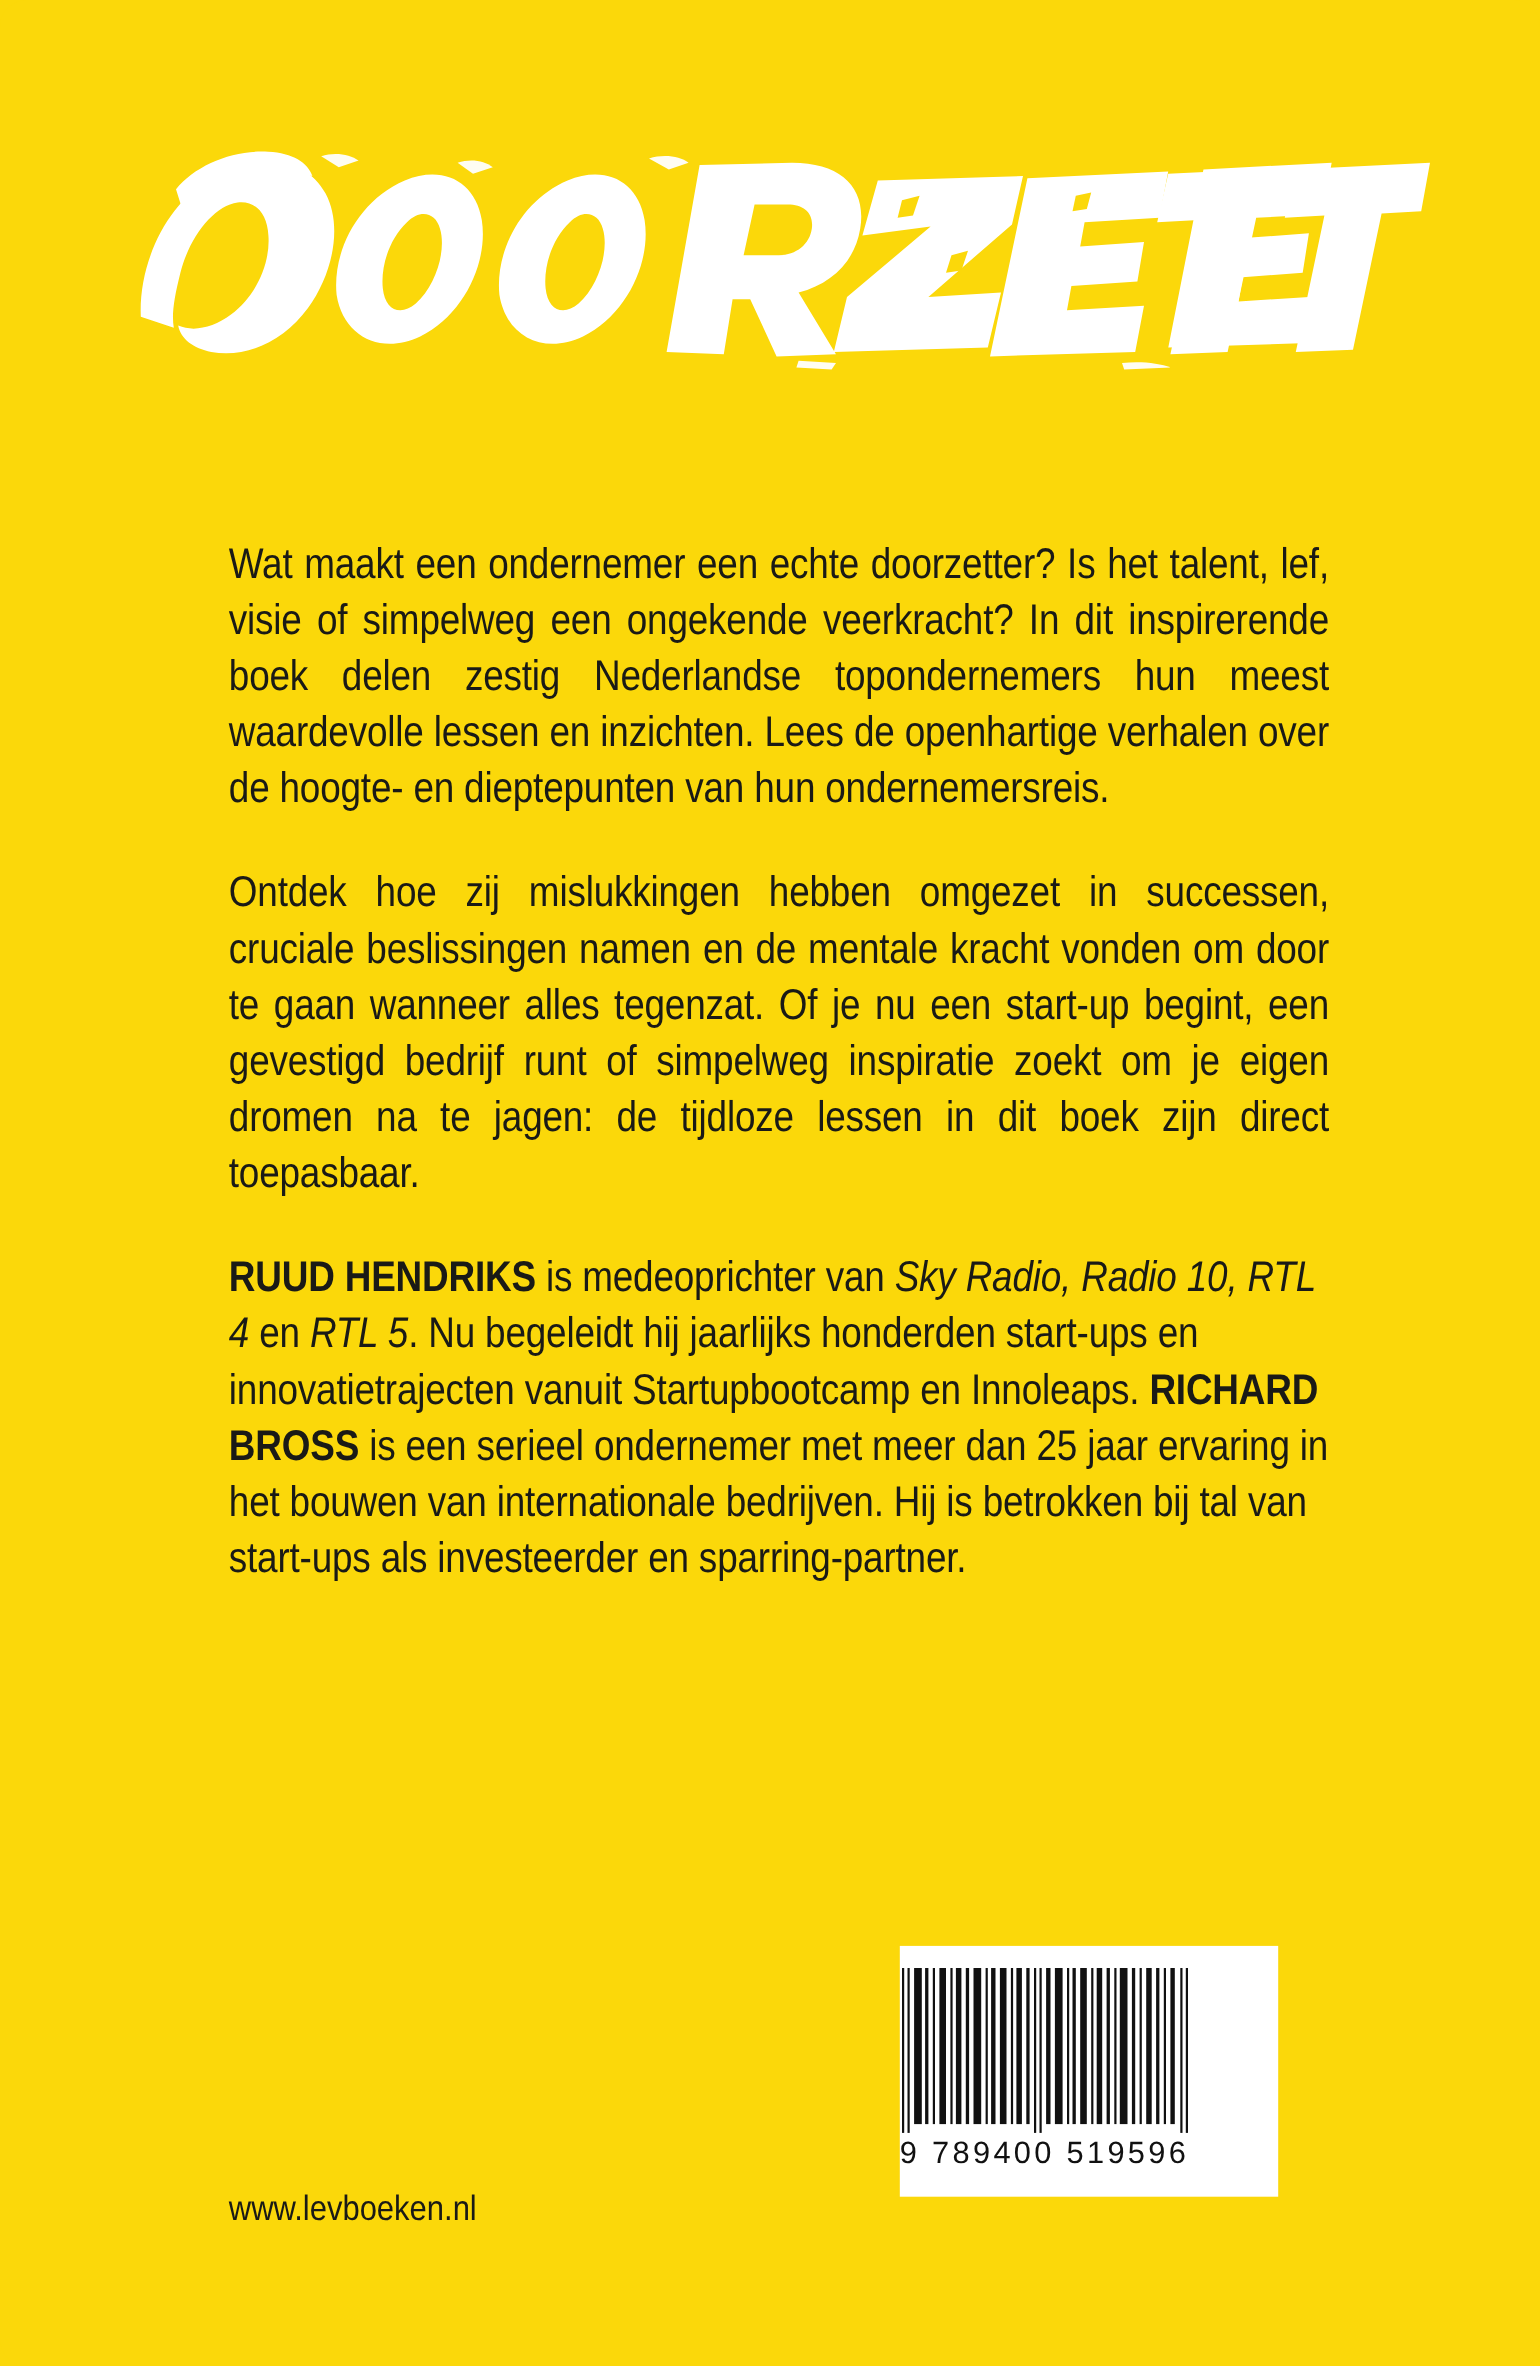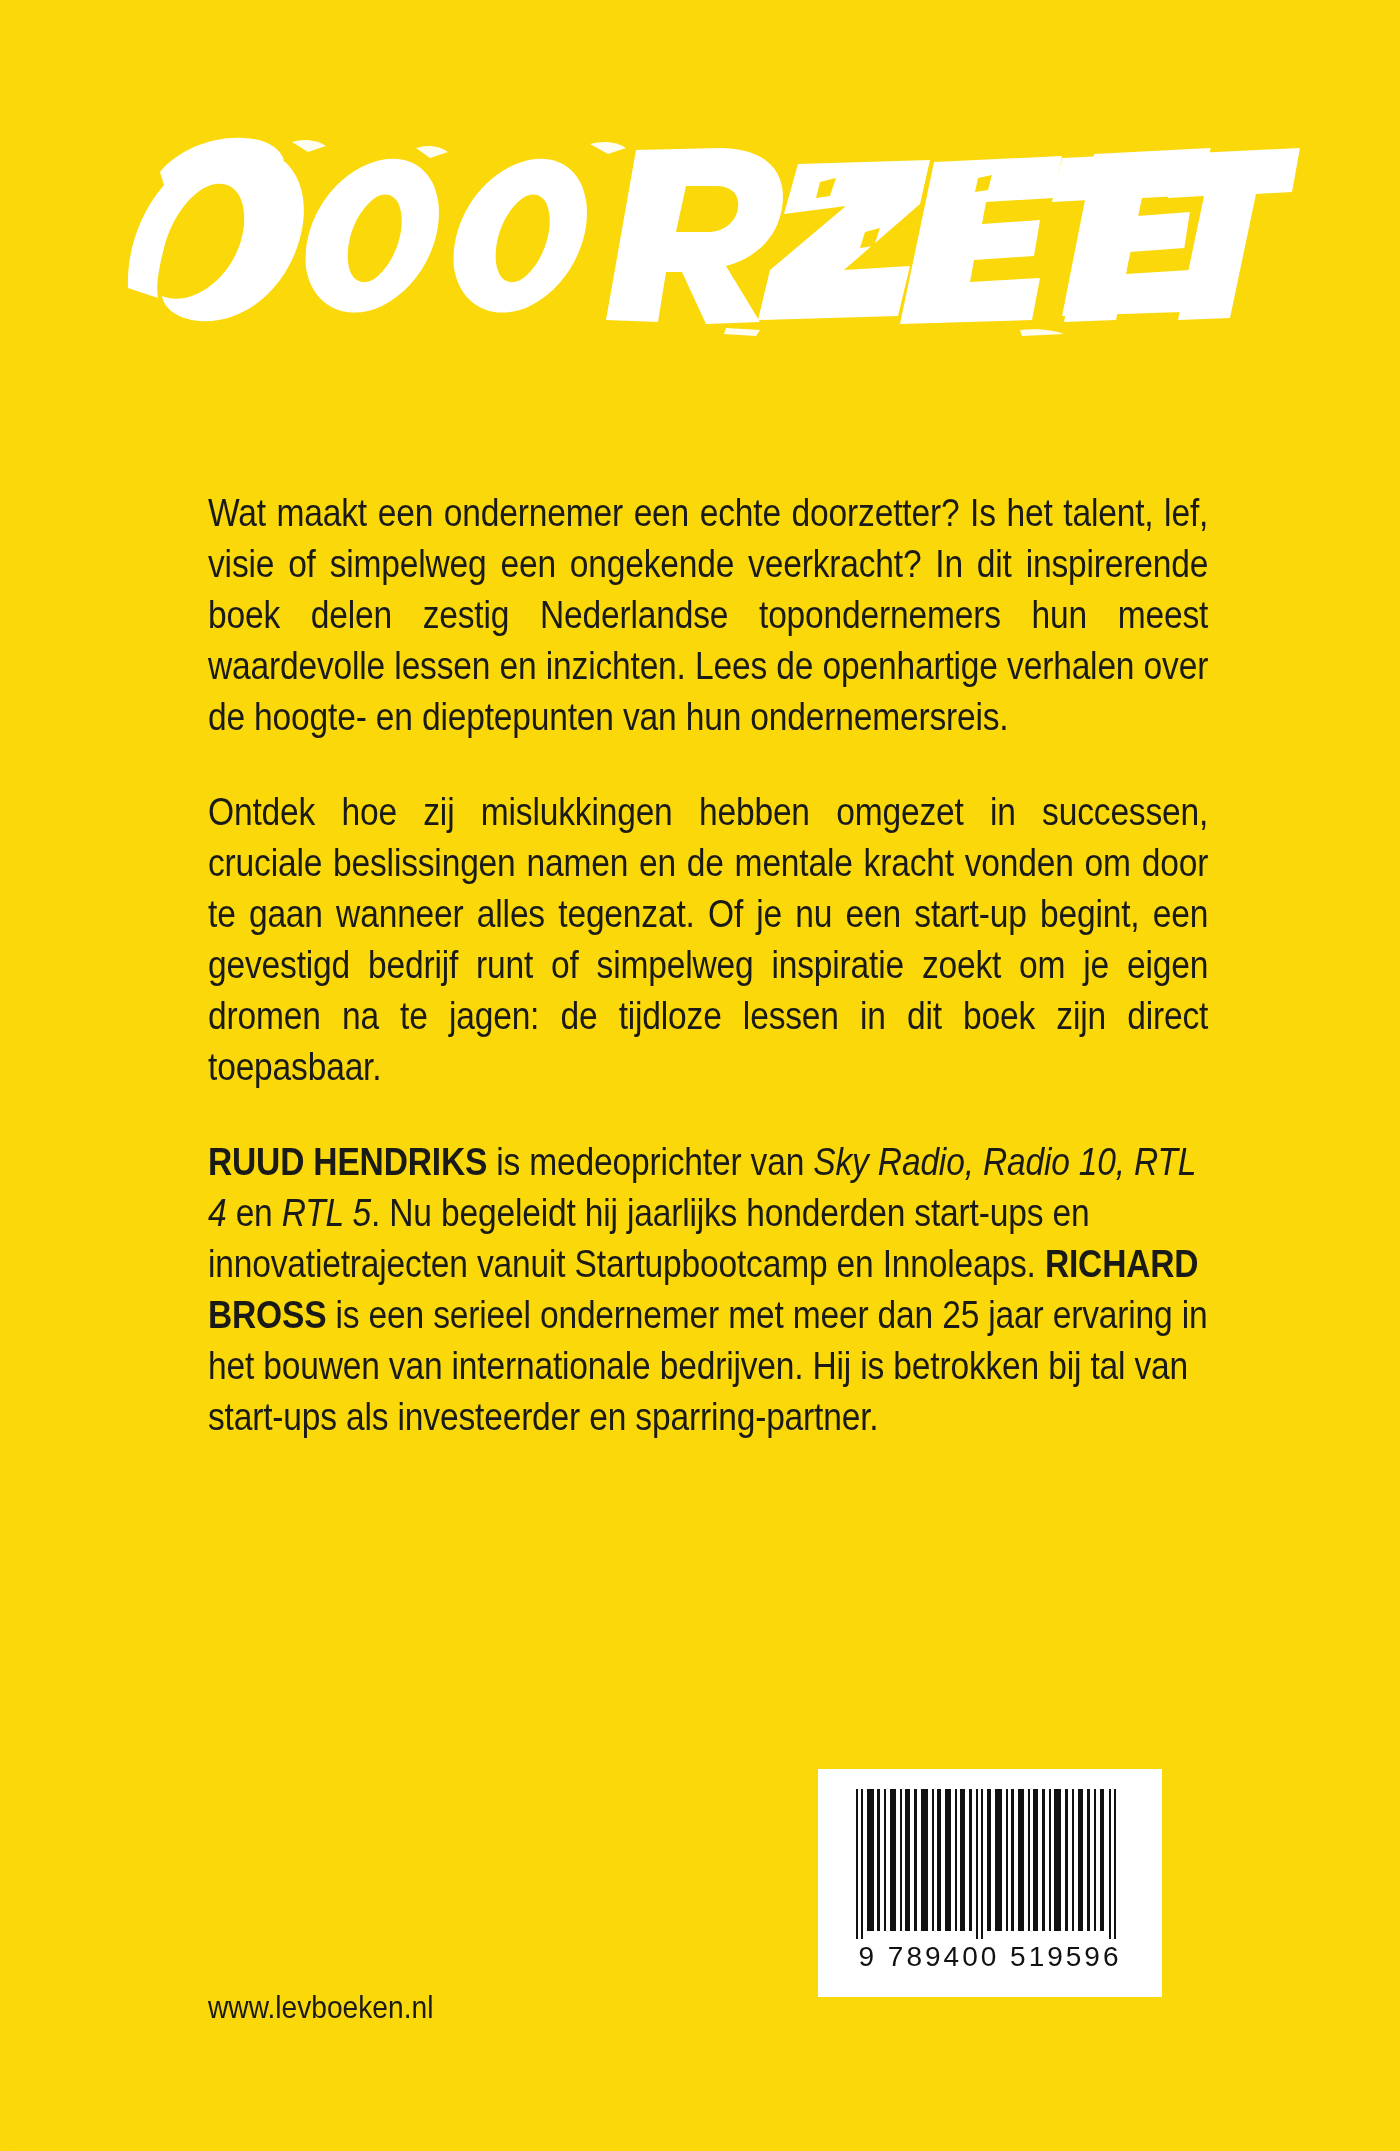--- a/index.html
+++ b/index.html
@@ -70,21 +70,20 @@
   
   .barcode-box {
     position: absolute;
     left: 818px;
     top: 1769px;
     width: 344px;
     height: 228px;
     background: #FFFFFF;
     display: flex;
     flex-direction: column;
-    align-items: center;
     justify-content: flex-start;
     box-sizing: border-box;
     padding-top: 20px;
   }
   .bars {
     width: 272px;
     height: 150px;
     display: block;
   }
   .barcode-digits {

